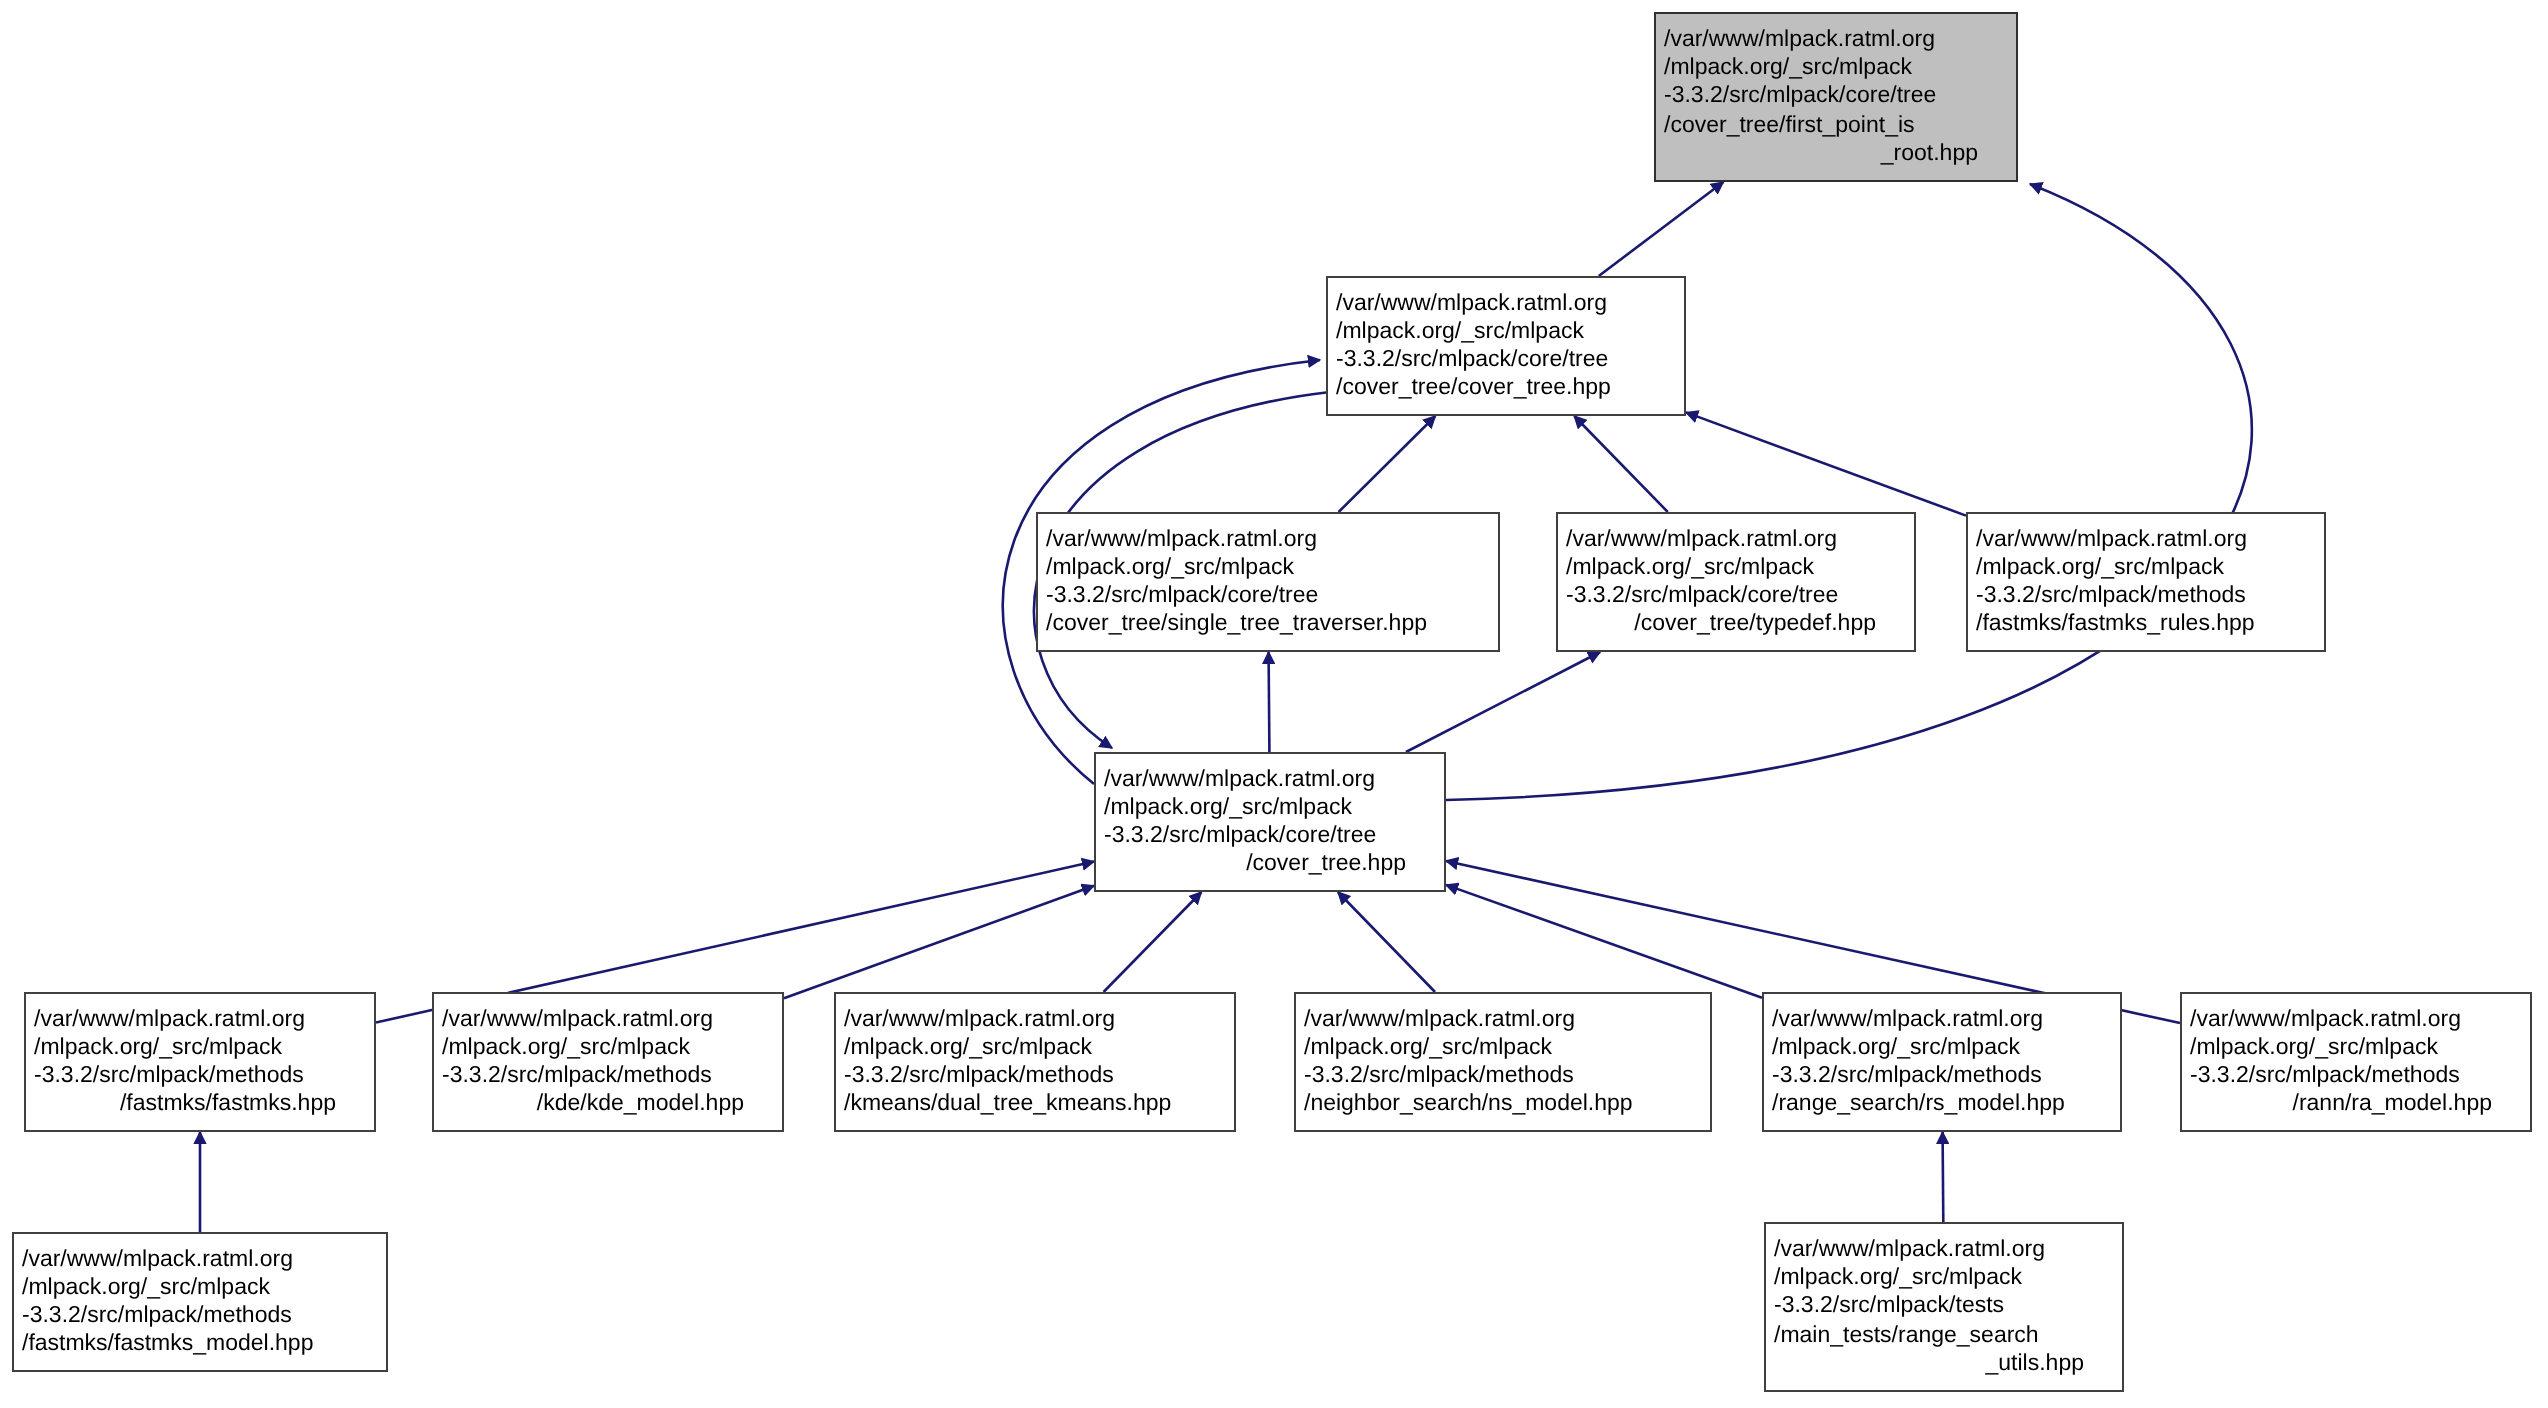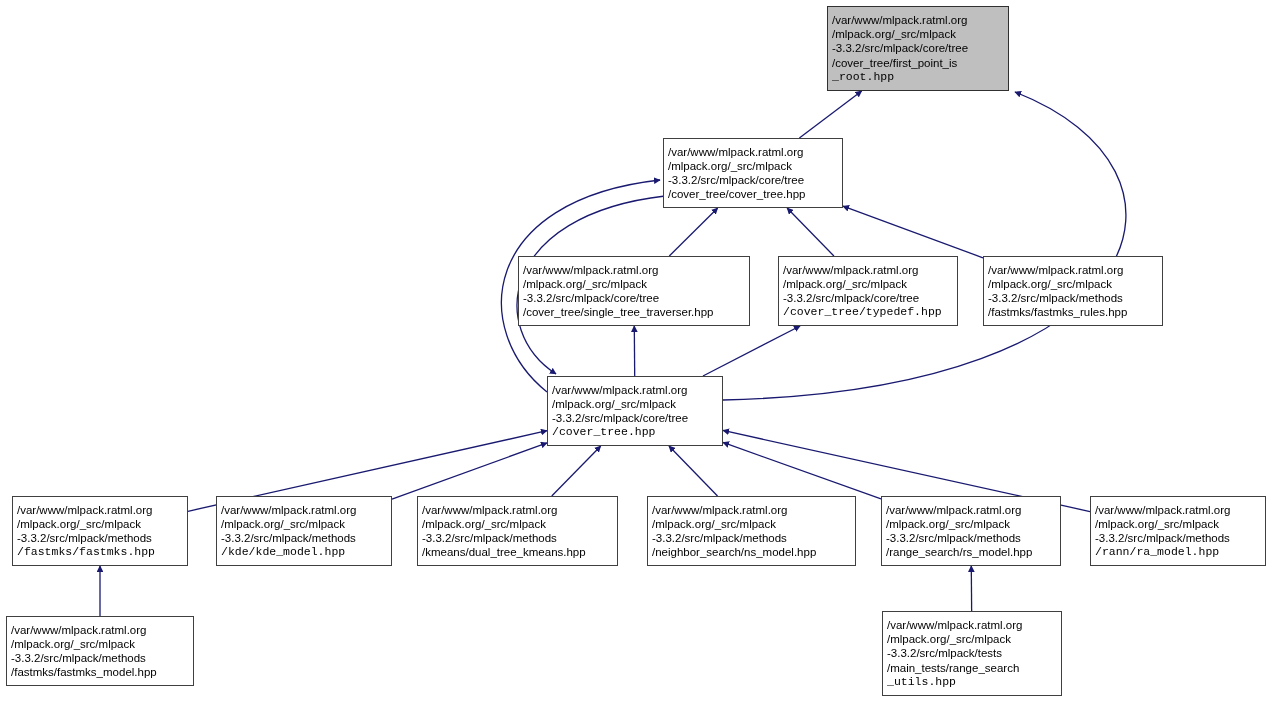--- a/index.html
+++ b/index.html
@@ -46,22 +46,21 @@
     width: 100%;
     display: block;
   }
   .node .ln {
     display: block;
   }
   .node .ln.l {
     text-align: left;
   }
   .node .ln.c {
-    text-align: left;
-    font-family: Liberation Mono, monospace;
+    text-align: right;
   }
 </style>
 </head>
 <body>
 
 <div id="canvas">
   <svg id="edges" viewBox="0 0 1274 704" xmlns="http://www.w3.org/2000/svg">
     <defs>
       <marker id="arrow" viewBox="0 0 10 10" refX="9" refY="5" markerWidth="5.2" markerHeight="5.2" orient="auto-start-reverse">
         <path d="M 0 0 L 10 5 L 0 10 z" fill="#191970"></path>

